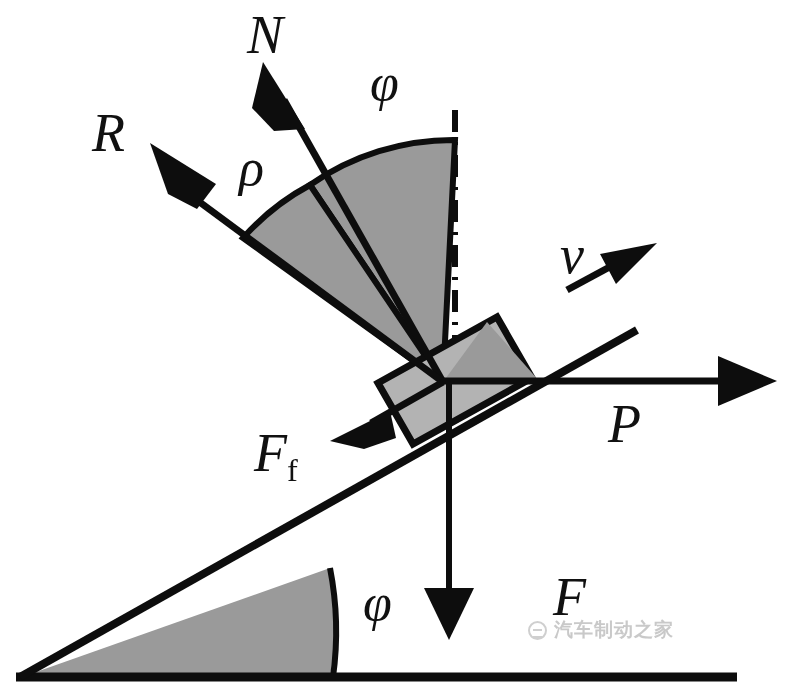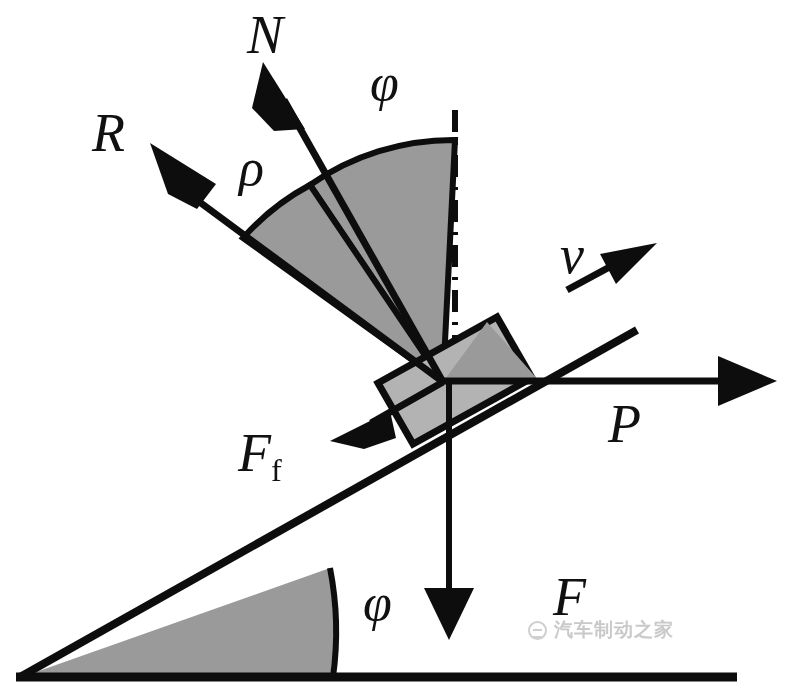--- a/index.html
+++ b/index.html
@@ -197,21 +197,21 @@
   <div class="lbl lbl-big" style="left:247px; top:8px;">N</div>
 
   <div class="lbl lbl-big" style="left:92px; top:106px;">R</div>
 
   <div class="lbl lbl-greek" style="left:239px; top:142px;">ρ</div>
 
   <div class="lbl lbl-greek" style="left:370px; top:57px;">φ</div>
 
   <div class="lbl lbl-greek" style="left:363px; top:577px;">φ</div>
 
-  <div class="lbl lbl-big" style="left:238px; top:426px;"><span>F</span><span class="sub">f</span></div>
+  <div class="lbl lbl-big" style="left:254px; top:426px;"><span>F</span><span class="sub">f</span></div>
 
   <div class="lbl lbl-big" style="left:608px; top:397px;">P</div>
 
   <div class="lbl lbl-big" style="left:553px; top:570px;">F</div>
 
   <div class="lbl lbl-big" style="left:560px; top:228px;">v</div>
 
   <div id="watermark" style="left:528px; top:617px;">
     <span class="wm-logo"></span>
     <span>汽车制动之家</span>

